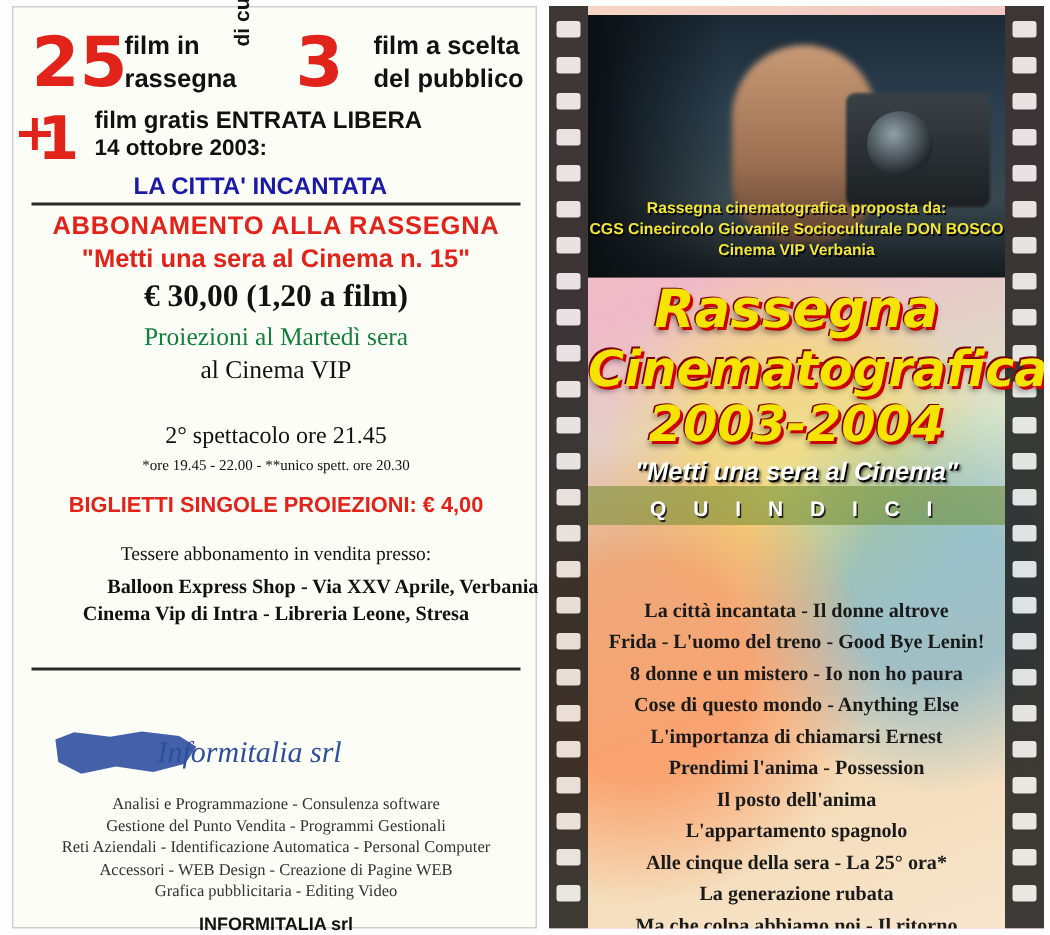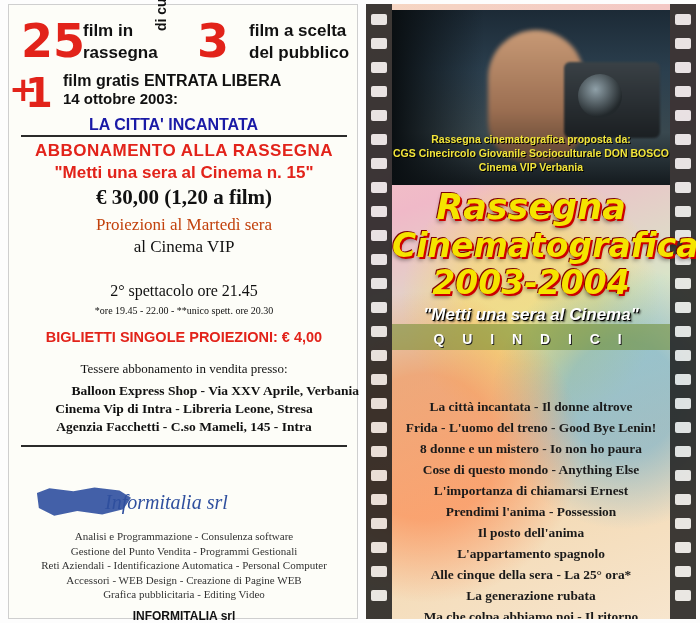--- a/index.html
+++ b/index.html
@@ -45,21 +45,21 @@
 
   .abb{
     position:absolute;left:0;width:350px;text-align:center;
     font-family:"Liberation Sans",sans-serif;font-weight:bold;color:#e2231a;
   }
   .abb1{top:136px;font-size:17px;letter-spacing:.5px;}
   .abb2{top:158px;font-size:17px;}
 
   .ctr{position:absolute;left:0;width:350px;text-align:center;}
   .price{top:180px;font-family:"Liberation Serif",serif;font-size:21px;font-weight:bold;color:#111;}
-  .proiez{top:210px;font-size:17px;color:#c2410c;}
+  .proiez{top:210px;font-size:17px;color:#15803d;}
   .cinema{top:232px;font-size:17px;color:#111;}
   .sp1{top:256px;font-size:16px;color:#111;}
   .sp2{top:277px;font-size:16px;color:#111;}
   .note{top:300px;font-size:10px;color:#111;}
 
   .bigl{top:324px;font-family:"Liberation Sans",serif;font-size:14.5px;font-weight:bold;color:#e2231a;}
 
   .tess{top:356px;font-size:13px;color:#111;}
   .ven1{top:378px;font-size:13.5px;font-weight:bold;color:#111;text-align:right;}
   .ven2{top:396px;font-size:13.5px;font-weight:bold;color:#111;}
@@ -182,21 +182,20 @@
       <div class="ctr note">*ore 19.45 - 22.00 - **unico spett. ore 20.30</div>
 
       <div class="ctr bigl">
         <span>BIGLIETTI SINGOLE PROIEZIONI:</span>
         <span>€ 4,00</span>
       </div>
 
       <div class="ctr tess">Tessere abbonamento in vendita presso:</div>
       <div class="ctr ven1">Balloon Express Shop - Via XXV Aprile, Verbania</div>
       <div class="ctr ven2">Cinema Vip di Intra - Libreria Leone, Stresa</div>
-      <div class="ctr ven3">Agenzia Facchetti - C.so Mameli, 145 - Intra</div>
 
       <div class="rule rule2"></div>
 
       <div class="info-logo">
           <div class="brush"></div>
         </div>
       <div class="info-name">Informitalia srl</div>
 
       <div class="info-lines">
         <div>Analisi e Programmazione - Consulenza software</div>

